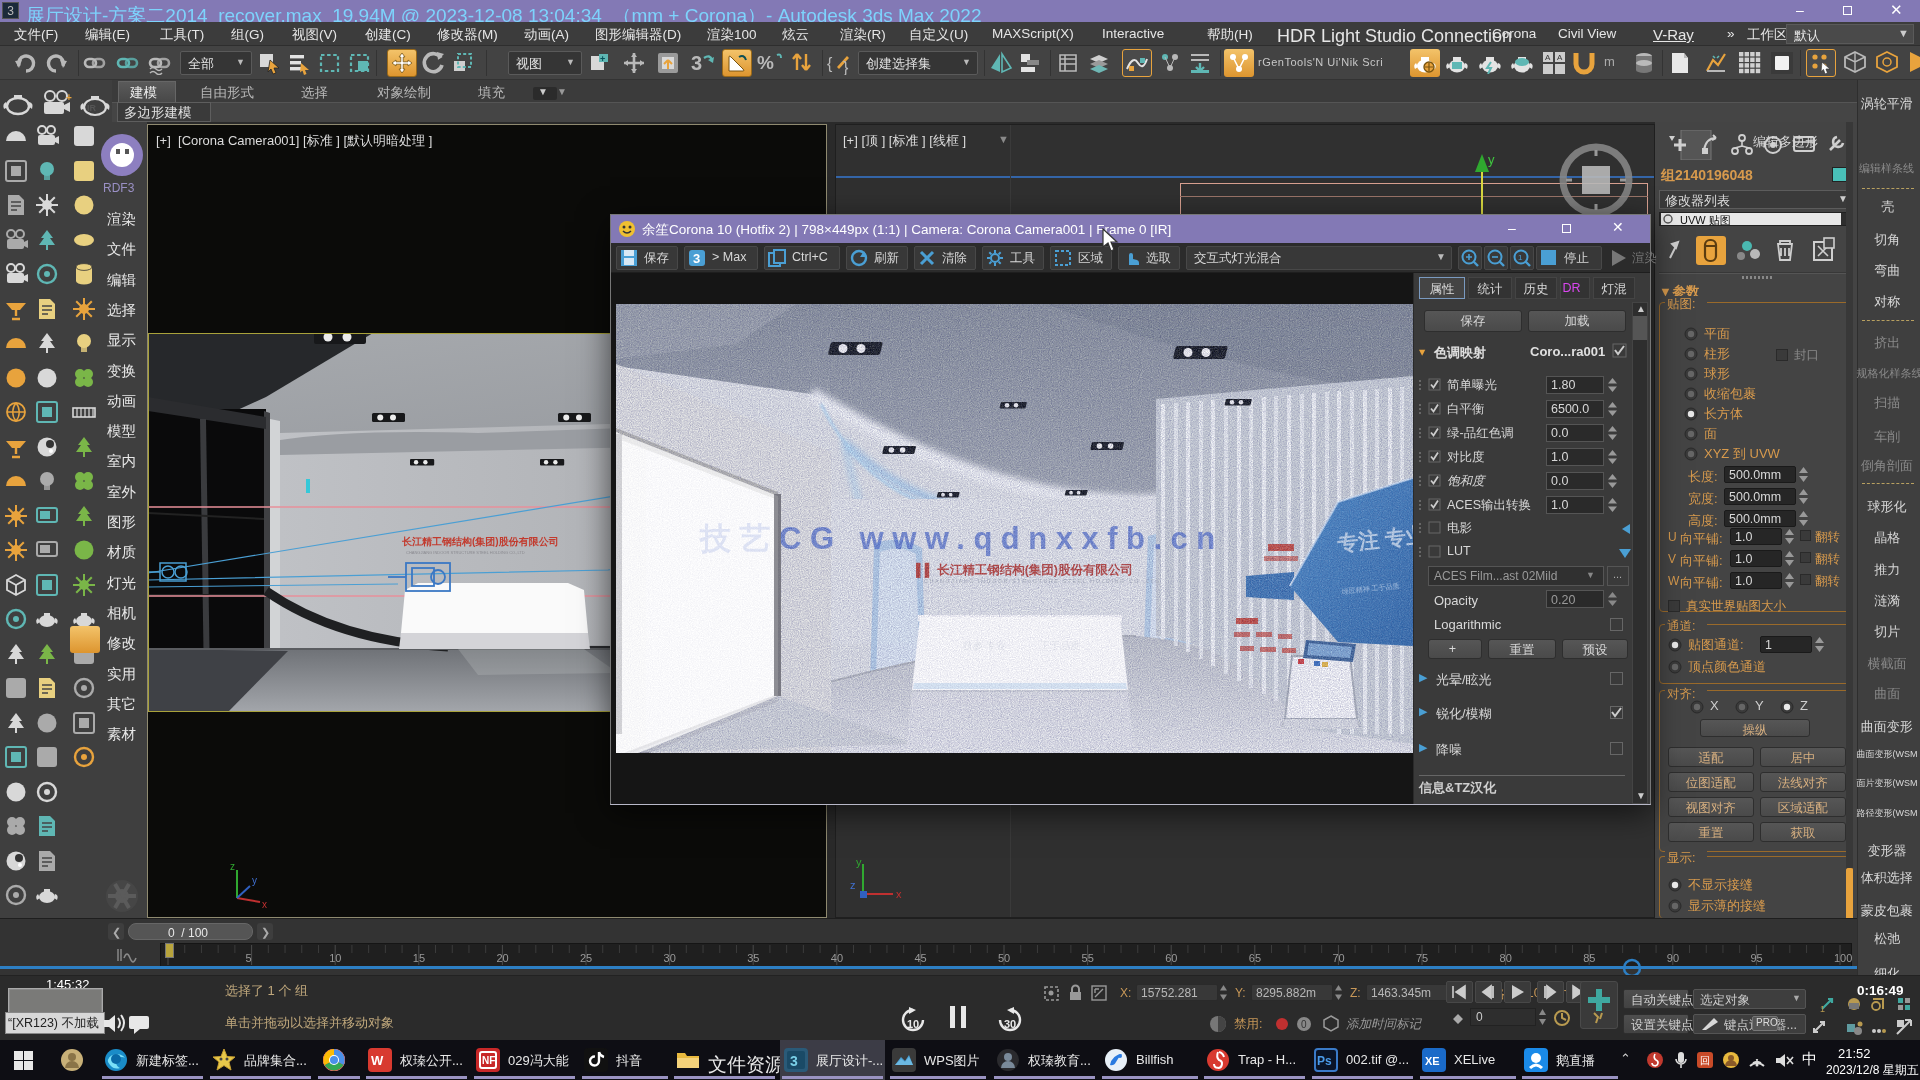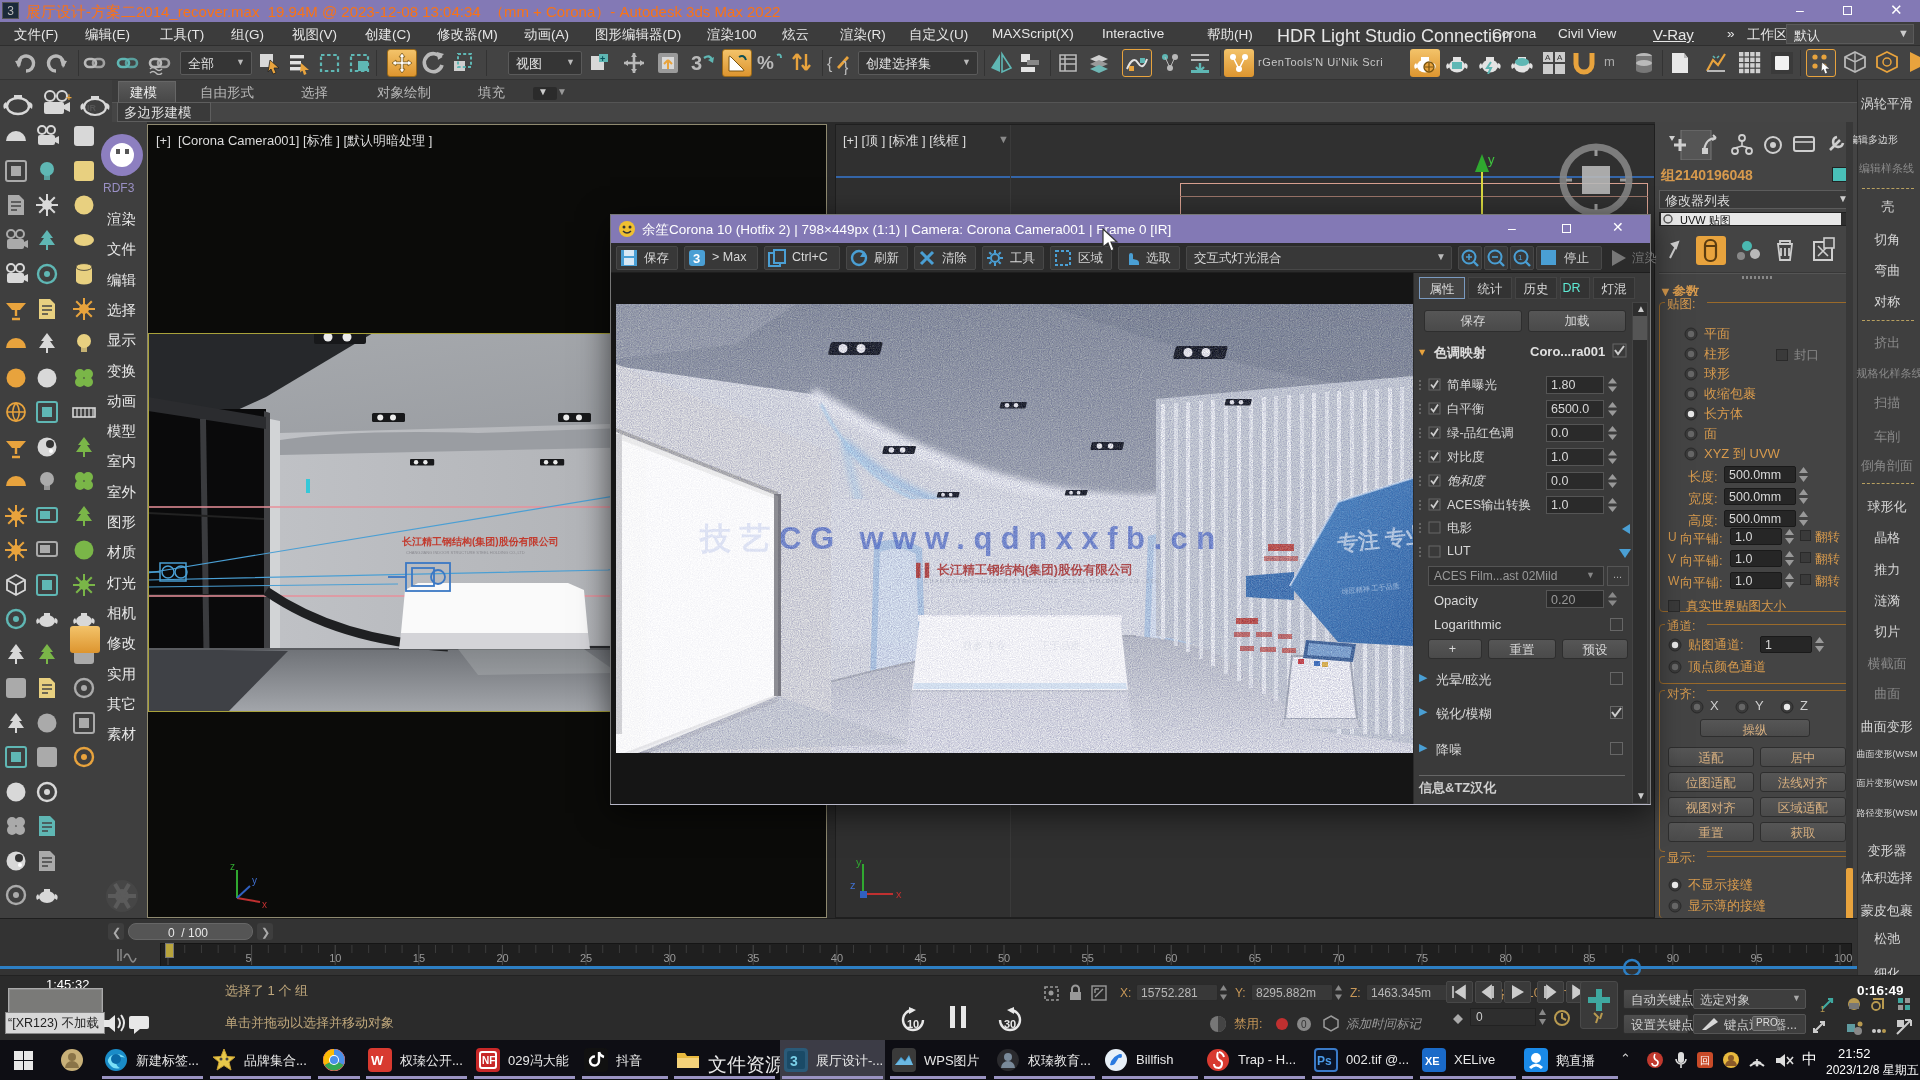--- a/index.html
+++ b/index.html
@@ -2,21 +2,21 @@
 <html><head><meta charset="utf-8">
 <style>
 *{margin:0;padding:0;box-sizing:border-box;font-family:"Liberation Sans",sans-serif;}
 html,body{width:1920px;height:1080px;overflow:hidden;background:#262626;}
 .ab{position:absolute;}
 .tx{position:absolute;white-space:nowrap;}
 </style></head>
 <body>
 <div class="ab" style="left:0px;top:0px;width:1920px;height:22px;background:#8379b5;"></div>
 <div class="ab" style="left:2px;top:2px;width:17px;height:17px;background:#1b2a3a;border:1px solid #555;color:#bbb;font-size:12px;text-align:center;line-height:16px;">3</div>
-<div class="tx" style="left:26px;top:3px;font-size:15px;color:#f97316;">展厅设计-方案二2014_recover.max&nbsp;&nbsp;19.94M @ 2023-12-08 13:04:34&nbsp;&nbsp;（mm + Corona）- Autodesk 3ds Max 2022</div>
+<div class="tx" style="left:26px;top:3px;font-size:19px;color:#7dd3fc;">展厅设计-方案二2014_recover.max&nbsp;&nbsp;19.94M @ 2023-12-08 13:04:34&nbsp;&nbsp;（mm + Corona）- Autodesk 3ds Max 2022</div>
 <div class="tx" style="left:1796px;top:2px;font-size:14px;color:#fff;">–</div>
 <div class="ab" style="left:1843px;top:6px;width:9px;height:9px;border:1.5px solid #fff;"></div>
 <div class="tx" style="left:1890px;top:1px;font-size:15px;color:#fff;">✕</div>
 <div class="ab" style="left:30px;top:16px;width:26px;height:26px;color:#eee;font-size:24px;">←</div>
 <div class="ab" style="left:0px;top:22px;width:1920px;height:24px;background:#3c3c3c;border-bottom:1px solid #2e2e2e;"></div>
 <div class="tx" style="left:14px;top:26px;font-size:13.5px;color:#e6e6e6;">文件(F)</div>
 <div class="tx" style="left:85px;top:26px;font-size:13.5px;color:#e6e6e6;">编辑(E)</div>
 <div class="tx" style="left:160px;top:26px;font-size:13.5px;color:#e6e6e6;">工具(T)</div>
 <div class="tx" style="left:231px;top:26px;font-size:13.5px;color:#e6e6e6;">组(G)</div>
 <div class="tx" style="left:292px;top:26px;font-size:13.5px;color:#e6e6e6;">视图(V)</div>
@@ -1012,21 +1012,21 @@
     <circle cx="7" cy="7" r="3.2" fill="#e8e8e8"></circle>
   </svg>
 <div class="tx" style="left:1688px;top:876px;font-size:13px;color:#d79a4d;">不显示接缝</div>
 <svg class="ab" style="left:1668px;top:899px" width="14" height="14">
     <circle cx="7" cy="7" r="6" fill="#3a3a3a" stroke="#2a2a2a"></circle>
     <circle cx="7" cy="7" r="3.2" fill="#666"></circle>
   </svg>
 <div class="tx" style="left:1688px;top:897px;font-size:13px;color:#d79a4d;">显示薄的接缝</div>
 <div class="ab" style="left:1857px;top:80px;width:63px;height:902px;background:#3f3f3f;border-left:1px solid #2e2e2e;"></div>
 <div class="tx" style="left:1860.6315789473683px;top:95px;font-size:13px;color:#d8d8d8;">涡轮平滑</div>
-<div class="tx" style="left:1848px;top:133px;font-size:10px;color:#d8d8d8;">编辑多边形</div>
+<div class="tx" style="left:1753px;top:133px;font-size:13px;color:#d8d8d8;">编辑多边形</div>
 <div class="tx" style="left:1859.0526315789473px;top:161px;font-size:11px;color:#8a8a8a;">编辑样条线</div>
 <div class="tx" style="left:1881.157894736842px;top:198px;font-size:13px;color:#d8d8d8;">壳</div>
 <div class="tx" style="left:1874.3157894736842px;top:231px;font-size:13px;color:#d8d8d8;">切角</div>
 <div class="tx" style="left:1874.3157894736842px;top:262px;font-size:13px;color:#d8d8d8;">弯曲</div>
 <div class="tx" style="left:1874.3157894736842px;top:293px;font-size:13px;color:#d8d8d8;">对称</div>
 <div class="tx" style="left:1874.3157894736842px;top:334px;font-size:13px;color:#8a8a8a;">挤出</div>
 <div class="tx" style="left:1856.421052631579px;top:366px;font-size:11px;color:#8a8a8a;">规格化样条线</div>
 <div class="tx" style="left:1874.3157894736842px;top:394px;font-size:13px;color:#8a8a8a;">扫描</div>
 <div class="tx" style="left:1874.3157894736842px;top:428px;font-size:13px;color:#8a8a8a;">车削</div>
 <div class="tx" style="left:1860.6315789473683px;top:457px;font-size:13px;color:#8a8a8a;">倒角剖面</div>
@@ -1321,21 +1321,21 @@
 <path d="M674 282 L722 198 L797 174 L797 342 L722 338 Z" fill="#3f7cc0" opacity="0.28"></path>
 </svg>
 <div class="ab" style="left:1413px;top:273px;width:237px;height:531px;background:#3a3a3a;border-left:1px solid #2a2a2a;"></div>
 <div class="ab" style="left:1419px;top:277px;width:46px;height:22px;background:#444;border:1px solid #7a9ac0;"></div>
 <div class="tx" style="left:1429.5px;top:281px;font-size:12.5px;color:#d8d8d8;">属性</div>
 <div class="ab" style="left:1468px;top:277px;width:44px;height:22px;background:#333;border:1px solid #444;"></div>
 <div class="tx" style="left:1477.5px;top:281px;font-size:12.5px;color:#d8d8d8;">统计</div>
 <div class="ab" style="left:1515px;top:277px;width:42px;height:22px;background:#333;border:1px solid #444;"></div>
 <div class="tx" style="left:1523.5px;top:281px;font-size:12.5px;color:#d8d8d8;">历史</div>
 <div class="ab" style="left:1560px;top:277px;width:30px;height:22px;background:#333;border:1px solid #444;"></div>
-<div class="tx" style="left:1562.5px;top:281px;font-size:12.5px;color:#5eead4;">DR</div>
+<div class="tx" style="left:1562.5px;top:281px;font-size:12.5px;color:#d946ef;">DR</div>
 <div class="ab" style="left:1593px;top:277px;width:42px;height:22px;background:#333;border:1px solid #444;"></div>
 <div class="tx" style="left:1601.5px;top:281px;font-size:12.5px;color:#d8d8d8;">灯混</div>
 <div class="ab" style="left:1632px;top:302px;width:16px;height:502px;background:#2e2e2e;border:1px solid #444;"></div>
 <div class="ab" style="left:1633px;top:316px;width:14px;height:24px;background:#555;"></div>
 <div class="tx" style="left:1636px;top:303px;font-size:10px;color:#ccc;">▲</div>
 <div class="tx" style="left:1636px;top:790px;font-size:10px;color:#ccc;">▼</div>
 <div class="ab" style="left:1424px;top:310px;width:98px;height:22px;background:linear-gradient(#565656,#4a4a4a);border:1px solid #2e2e2e;border-radius:3px;"></div>
 <div class="tx" style="left:1460.4px;top:313px;font-size:12.5px;color:#d8d8d8;">保存</div>
 <div class="ab" style="left:1528px;top:310px;width:98px;height:22px;background:linear-gradient(#565656,#4a4a4a);border:1px solid #2e2e2e;border-radius:3px;"></div>
 <div class="tx" style="left:1564.4px;top:313px;font-size:12.5px;color:#d8d8d8;">加载</div>

